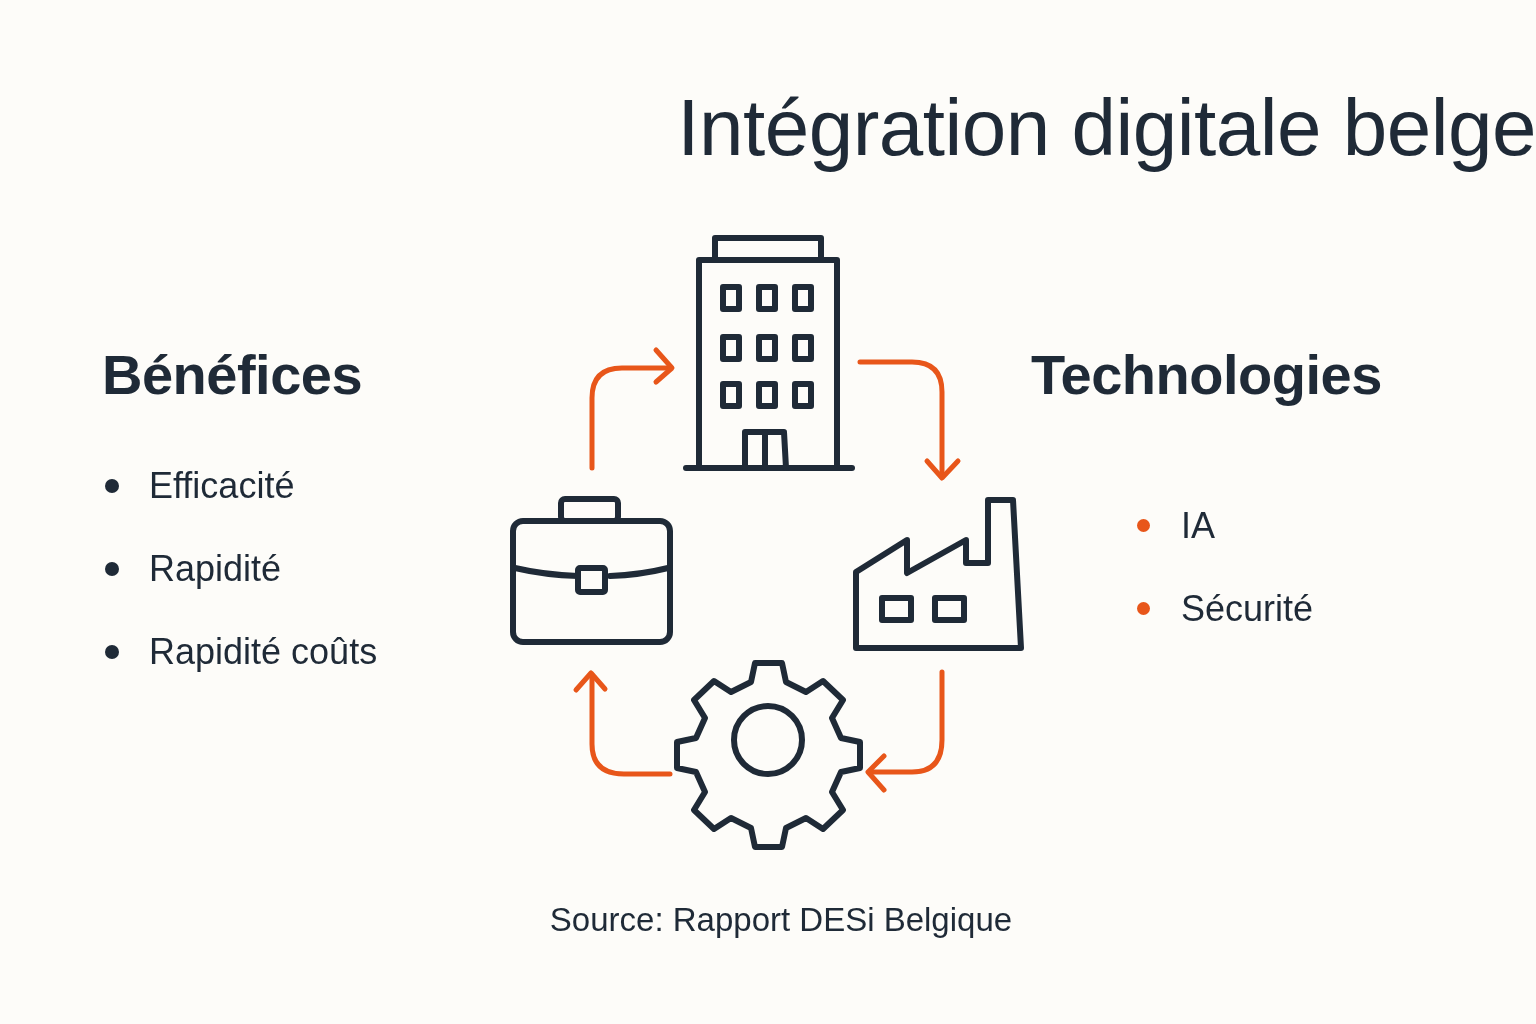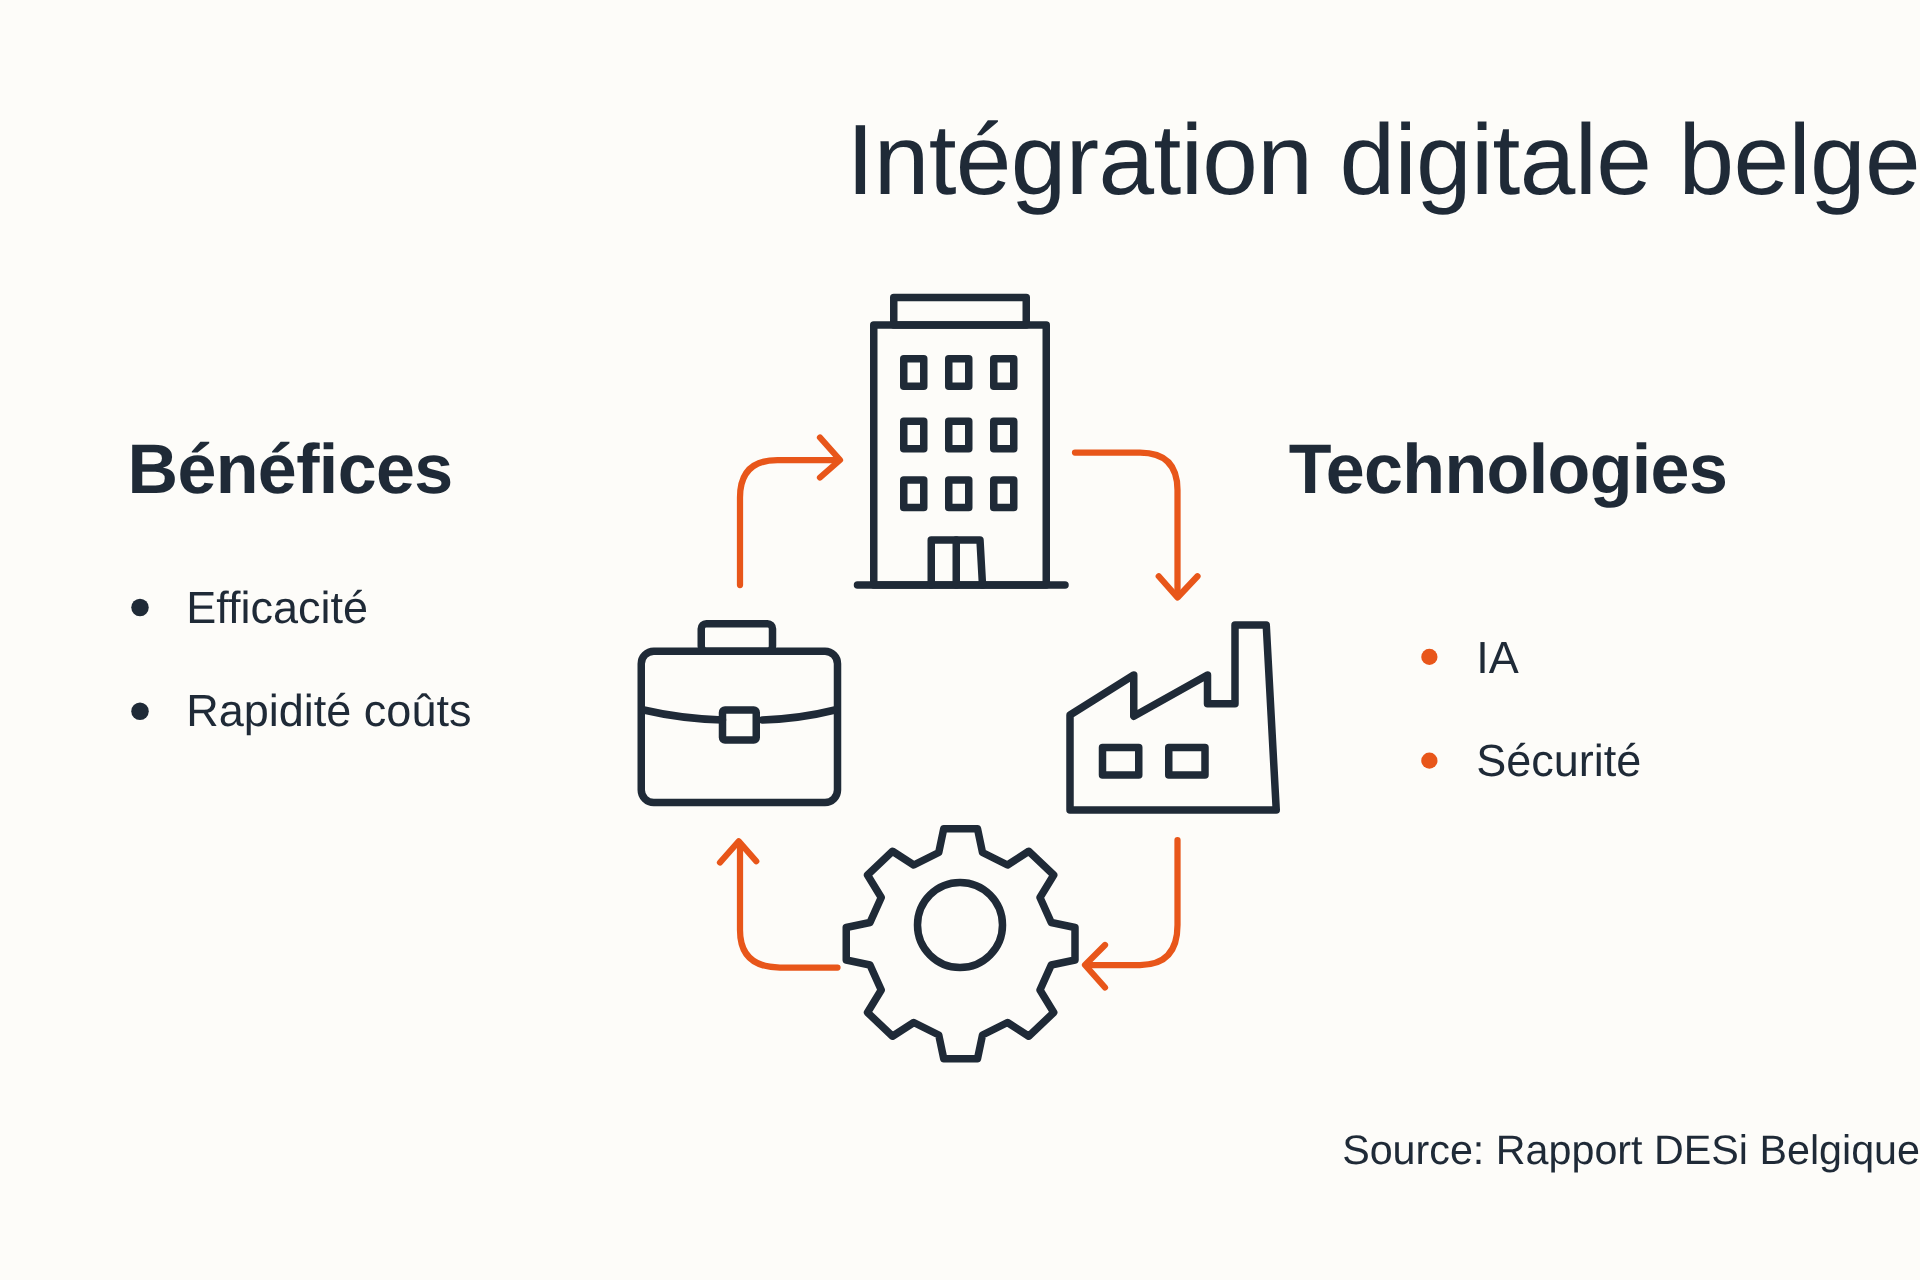--- a/index.html
+++ b/index.html
@@ -72,38 +72,42 @@
       left: 0;
       top: 0;
       width: 1536px;
       height: 1024px;
     }
     .source {
       position: absolute;
       left: 0;
       top: 898px;
       width: 1536px;
-      text-align: right;
+      text-align: center;
       font-size: 33px;
       color: #1f2a37;
       line-height: 44px;
       padding-left: 26px;
       box-sizing: border-box;
     }
   </style>
 </head>
 <body>
 
 <div class="title">Intégration digitale belge</div>
 
 <div class="col-heading benefits-heading">Bénéfices</div>
 <ul class="list benefits-list">
   <li>
     <span class="bullet"></span>
     <span>Efficacité</span>
+  </li>
+  <li>
+    <span class="bullet"></span>
+    <span>Rapidité</span>
   </li>
   <li>
     <span class="bullet"></span>
     <span>Rapidité coûts</span>
   </li>
 </ul>
 
 <div class="col-heading tech-heading">Technologies</div>
 <ul class="list tech-list">
   <li>

